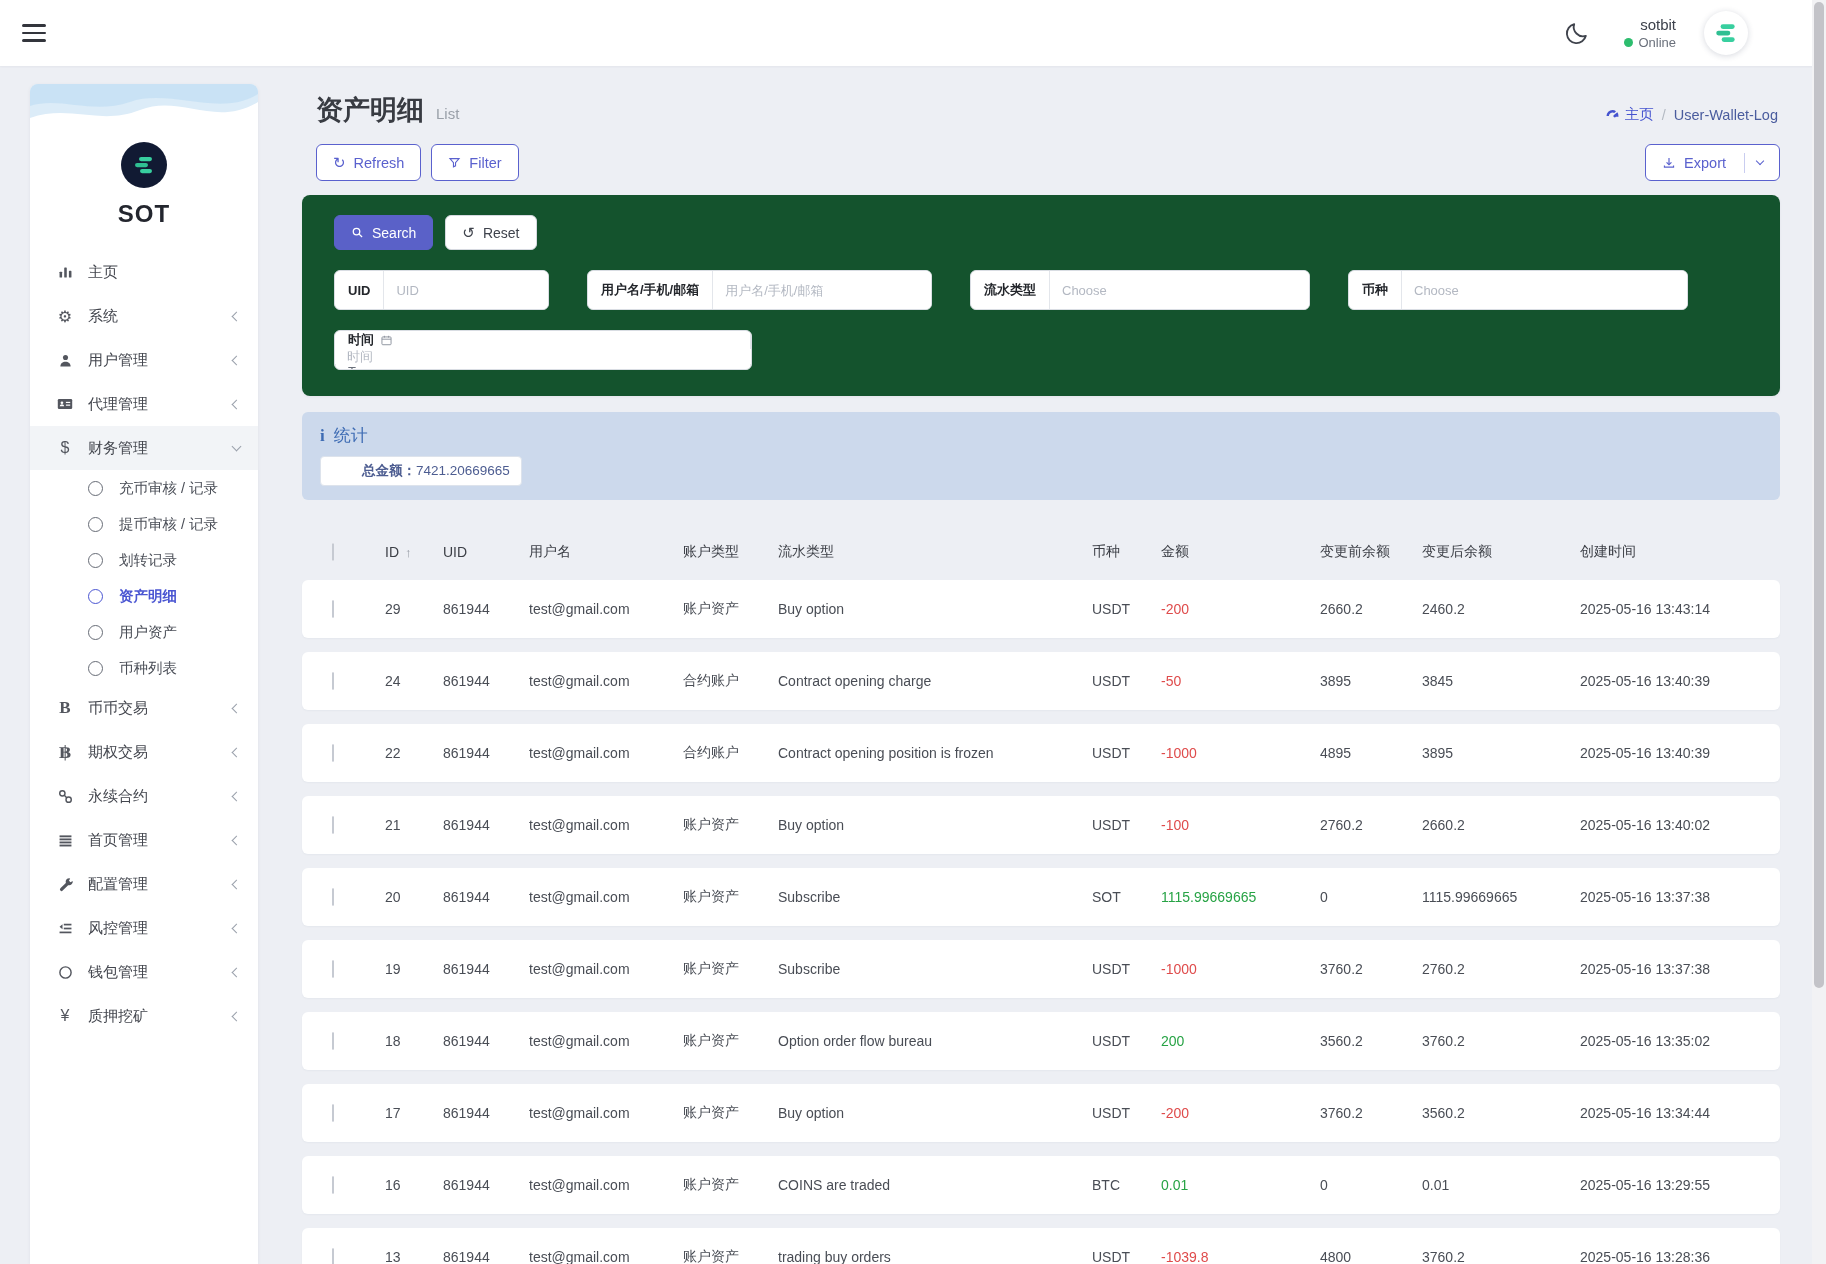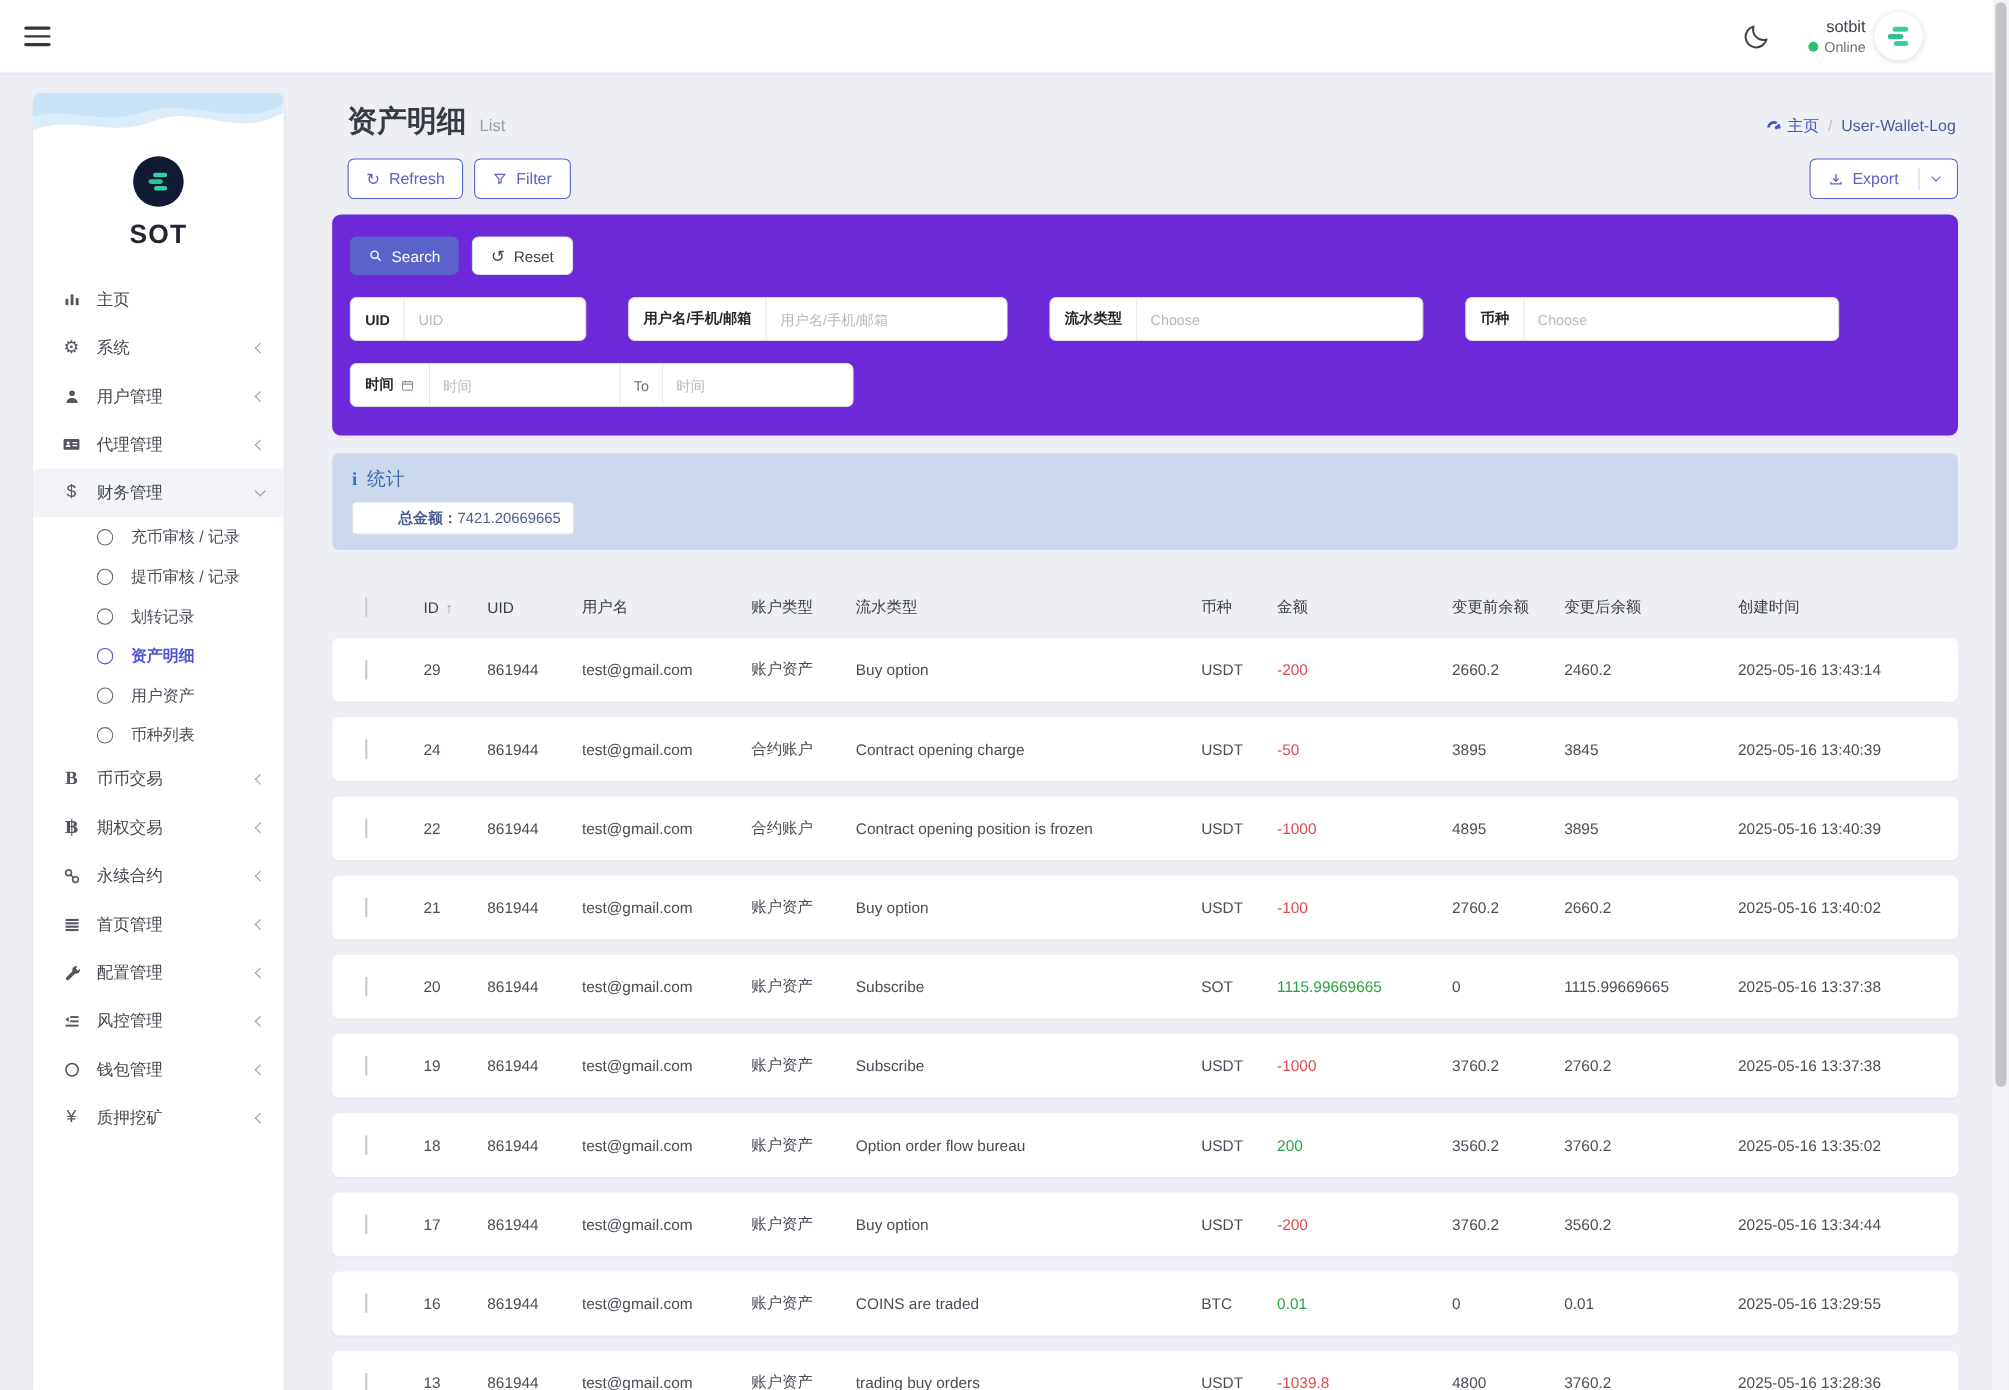--- a/index.html
+++ b/index.html
@@ -7,21 +7,21 @@
   body { font-family:"Liberation Sans","DejaVu Sans",sans-serif; background:#edeff4; position:relative; color:#494d55; }
 
   
   .topbar { position:absolute; top:0; left:0; right:0; height:66px; background:#fff;
             display:flex; align-items:center; justify-content:space-between;
             padding:0 78px 0 22px; box-shadow:0 1px 2px rgba(30,40,70,.05); z-index:5; }
   .hamburger { width:24px; height:18px; display:flex; flex-direction:column; justify-content:space-between; cursor:pointer; }
   .hamburger span { display:block; height:2.6px; background:#33353c; border-radius:2px; }
   .top-right { display:flex; align-items:center; gap:34px; }
   .moon { width:26px; height:26px; cursor:pointer; }
-  .userblock { display:flex; align-items:center; gap:8px; }
+  .userblock { display:flex; align-items:center; gap:28px; }
   .usertext { text-align:right; }
   .username { font-size:15px; color:#3c414b; }
   .userstatus { font-size:13px; color:#6a707b; display:flex; align-items:center; gap:5px; justify-content:flex-end; margin-top:2px; }
   .dot { width:9px; height:9px; border-radius:50%; background:#2dbd6e; display:inline-block; }
   .avatar { width:44px; height:44px; border-radius:50%; background:#fff; box-shadow:0 1px 6px rgba(30,40,70,.18);
             display:flex; align-items:center; justify-content:center; }
 
   
   .scrollbar { position:absolute; top:0; right:0; width:14px; height:100%; background:#f2f2f4; z-index:9; }
   .scrollbar .thumb { position:absolute; top:2px; left:2px; width:10px; height:986px; background:#c3c3c8; border-radius:6px; }
@@ -60,37 +60,37 @@
 
   .toolbar-row { display:flex; align-items:center; justify-content:space-between; margin-top:16px; padding-left:14px; }
   .btn-outline { display:inline-flex; align-items:center; gap:8px; height:37px; padding:0 16px;
                  border:1px solid #5a61ce; border-radius:6px; background:#fff; color:#5a61ce;
                  font-size:14.5px; cursor:pointer; }
   .toolbar-left { display:flex; gap:10px; }
   .export-caret { display:inline-flex; align-items:center; margin-left:10px; padding-left:12px; border-left:1px solid #c9cdf0; height:20px; }
   .chev.sm { width:6px; height:6px; border-color:#5a61ce; }
 
   
-  .search-card { background:#6d28d9; border-radius:8px; margin-top:14px; padding:20px 16px 26px;
+  .search-card { background:#14532d; border-radius:8px; margin-top:14px; padding:20px 32px 26px;
                  box-shadow:0 1px 3px rgba(30,40,70,.05); }
   .btn-primary { display:inline-flex; align-items:center; gap:8px; height:35px; padding:0 16px;
                  background:#5a61c8; border:1px solid #5a61c8; border-radius:6px; color:#fff; font-size:14px; cursor:pointer; }
   .btn-plain { display:inline-flex; align-items:center; gap:8px; height:35px; padding:0 16px;
                background:#fff; border:1px solid #d6d9e0; border-radius:6px; color:#3f434c; font-size:14px; cursor:pointer; }
   .search-btn-row { display:flex; gap:12px; }
   .field-row { display:flex; gap:38px; margin-top:20px; }
   .igroup { display:flex; align-items:stretch; border:1px solid #d9dde3; border-radius:6px; height:40px; background:#fff; overflow:hidden; }
   .igroup .ilabel { display:flex; align-items:center; gap:6px; padding:0 13px; font-size:13px; font-weight:bold; color:#23262b;
                     border-right:1px solid #e3e6eb; white-space:nowrap; }
   .igroup input { border:none; outline:none; flex:1; padding:0 12px; font-size:13px; color:#494d55; min-width:0;
                   font-family:"Liberation Sans","DejaVu Sans",sans-serif; }
   .igroup input::placeholder { color:#b3b8c2; }
   .igroup .to-cell { display:flex; align-items:center; padding:0 12px; font-size:13px; color:#6a707b;
                      border-left:1px solid #e3e6eb; border-right:1px solid #e3e6eb; }
-  .w-uid { width:215px; } .w-user { width:345px; } .w-flow { width:340px; } .w-coin { width:340px; } .w-time { width:458px; }
+  .w-uid { width:215px; } .w-user { width:345px; } .w-flow { width:340px; } .w-coin { width:340px; } .w-time { width:418px;flex-direction:column; }
 
   
   .stats-box { margin-top:16px; background:#ccd9ec; border-radius:6px; padding:12px 18px 14px; }
   .stats-title { display:flex; align-items:center; gap:9px; font-size:17px; color:#3d6bb3; }
   .info-i { font-family:"Liberation Serif","DejaVu Serif",serif; font-weight:bold; font-size:17px; }
   .stats-pill { display:inline-block; margin-top:9px; background:#fff; border:1px solid #dde3ec; border-radius:4px;
                 padding:5px 11px; font-size:13.5px; color:#4d5d91; }
   .stats-pill b { font-weight:bold;margin-left:30px; }
 
   

